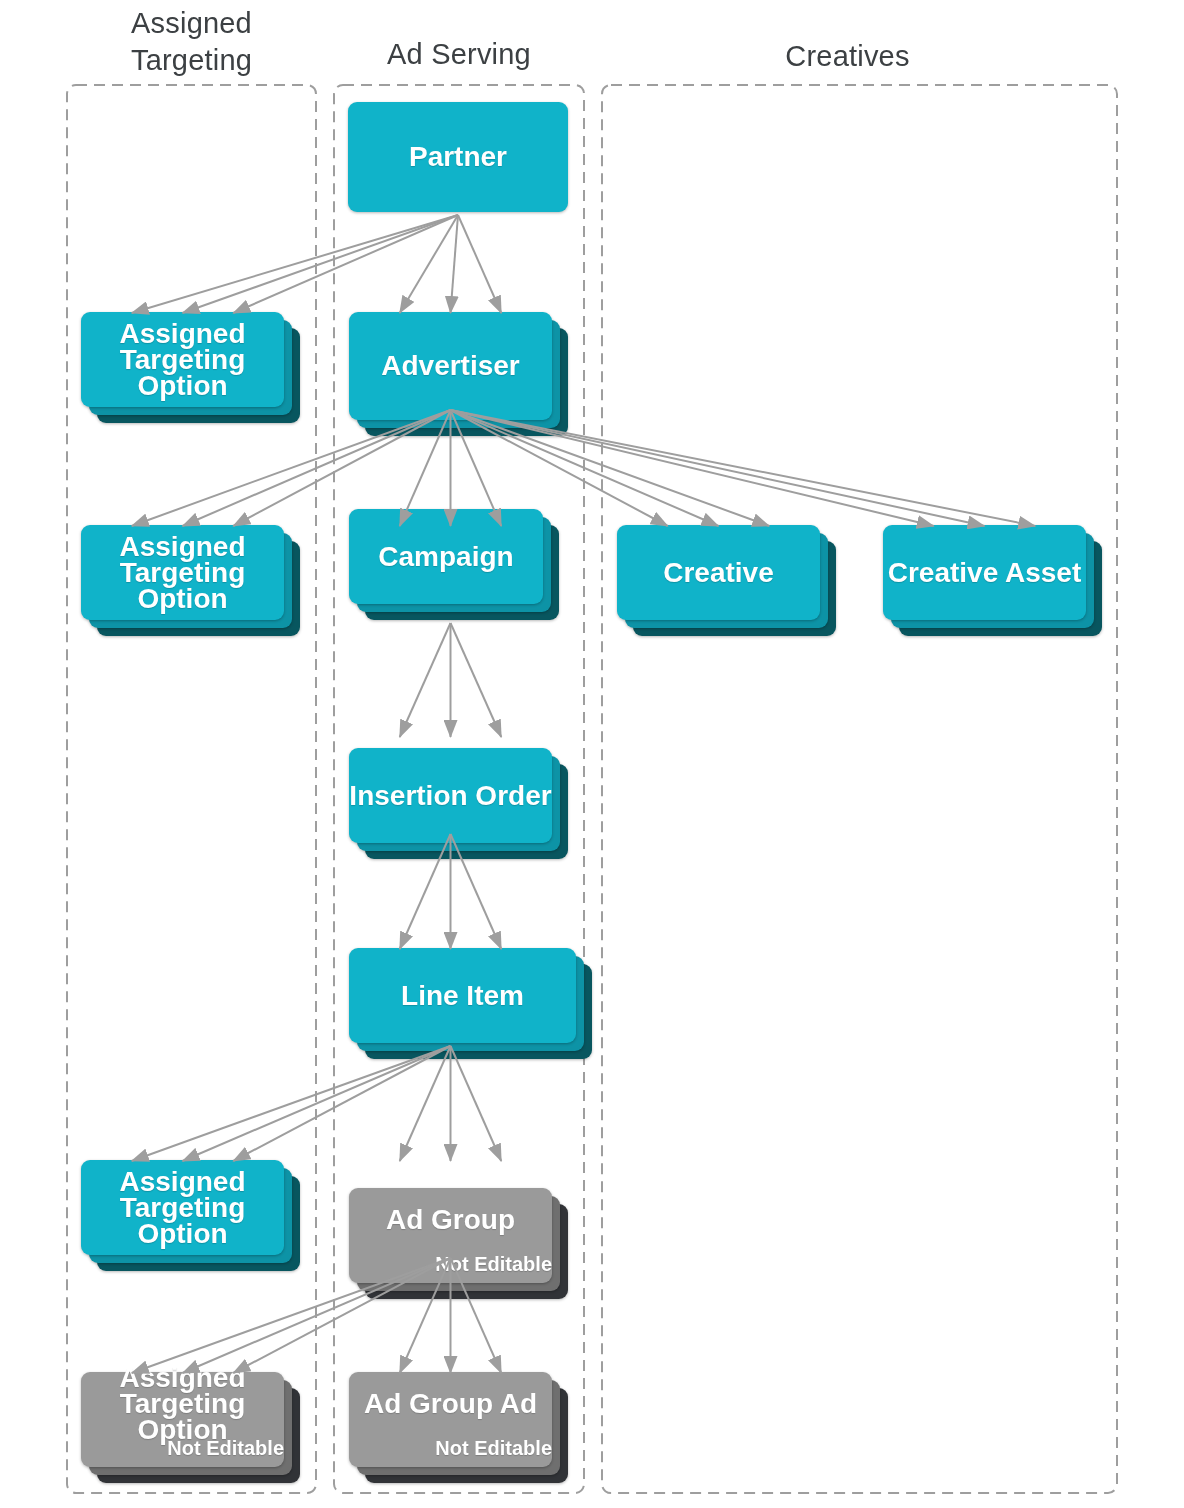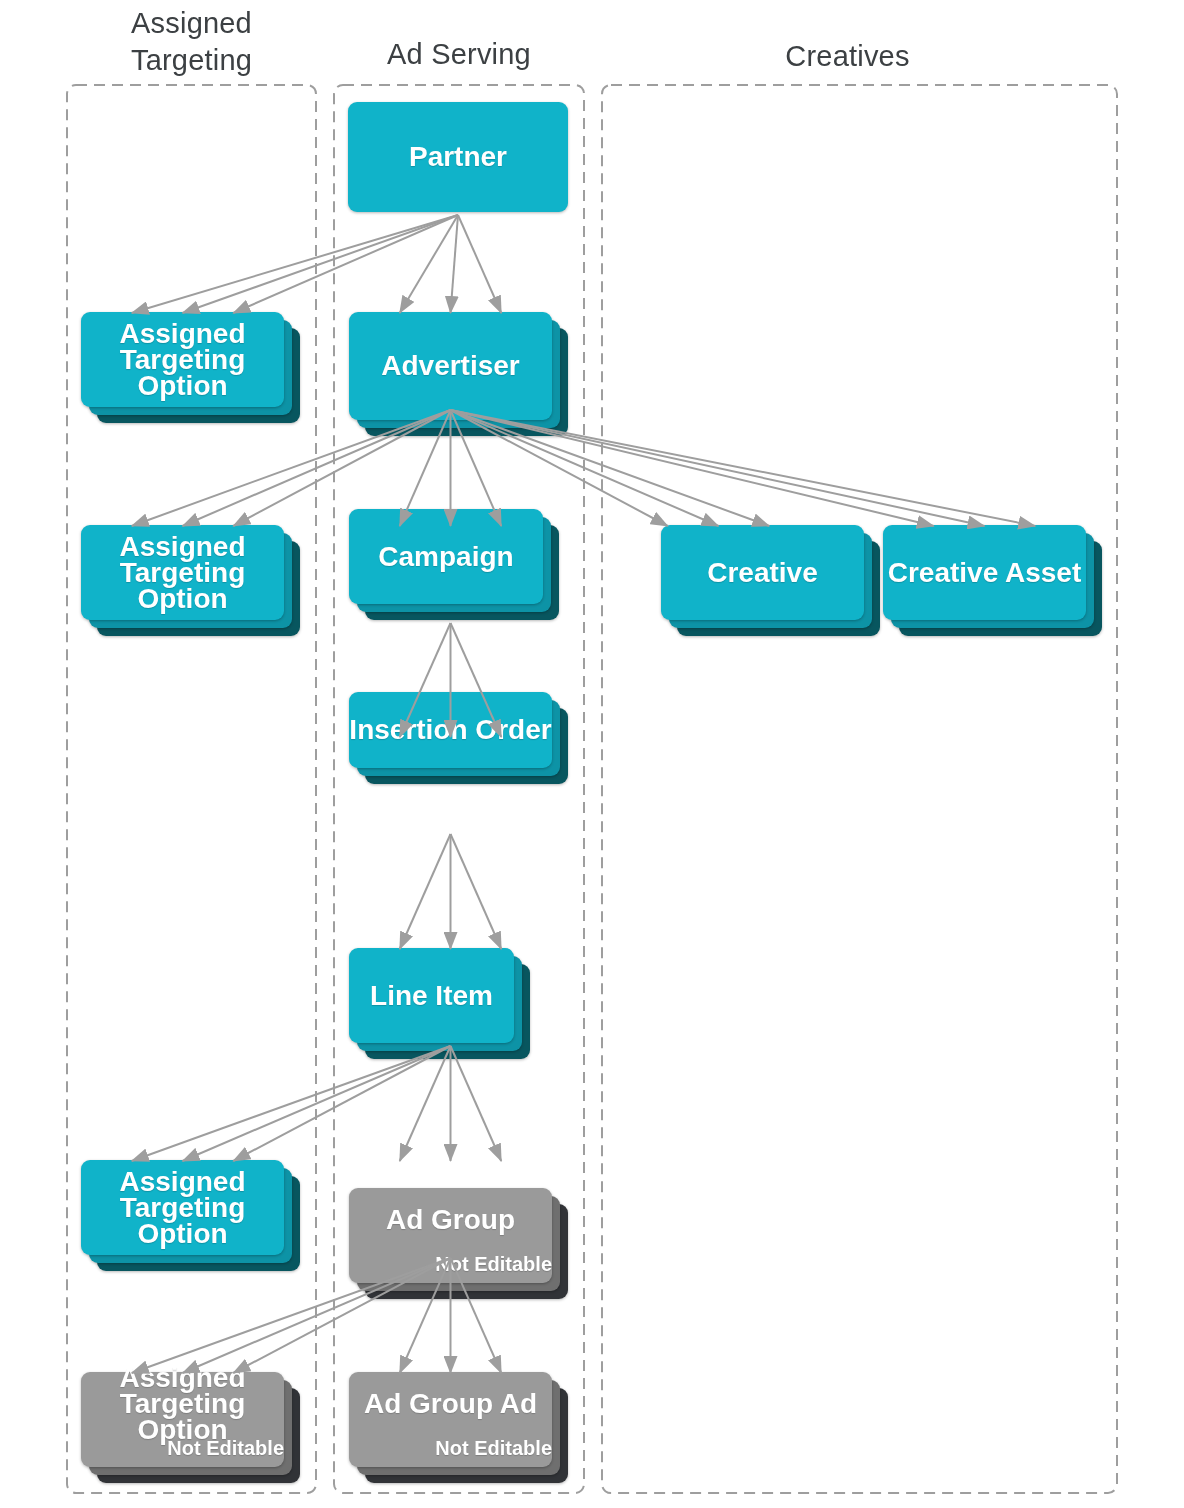--- a/index.html
+++ b/index.html
@@ -91,42 +91,42 @@
 Option</div>
         </div>
       </div>
       <div class="node cyan" style="left: 349px; top: 509px; width: 194px; height: 95px;">
         <div class="stack back"></div>
         <div class="stack mid"></div>
         <div class="face">
           <div class="label">Campaign</div>
         </div>
       </div>
-      <div class="node cyan" style="left: 617px; top: 525px; width: 203px; height: 95px; margin-left: 44px;">
+      <div class="node cyan" style="left: 617px; top: 525px; width: 203px; height: 95px;">
         <div class="stack back"></div>
         <div class="stack mid"></div>
         <div class="face">
           <div class="label">Creative</div>
         </div>
       </div>
       <div class="node cyan" style="left: 883px; top: 525px; width: 203px; height: 95px;">
         <div class="stack back"></div>
         <div class="stack mid"></div>
         <div class="face">
           <div class="label">Creative Asset</div>
         </div>
       </div>
-      <div class="node cyan" style="left: 349px; top: 692px; width: 203px; height: 76px;">
+      <div class="node cyan" style="left: 349px; top: 748px; width: 203px; height: 95px;">
         <div class="stack back"></div>
         <div class="stack mid"></div>
         <div class="face">
           <div class="label">Insertion Order</div>
         </div>
       </div>
-      <div class="node cyan" style="left: 349px; top: 948px; width: 165px; height: 95px;">
+      <div class="node cyan" style="left: 349px; top: 948px; width: 227px; height: 95px;">
         <div class="stack back"></div>
         <div class="stack mid"></div>
         <div class="face">
           <div class="label">Line Item</div>
         </div>
       </div>
       <div class="node cyan" style="left: 81px; top: 1160px; width: 203px; height: 95px;">
         <div class="stack back"></div>
         <div class="stack mid"></div>
         <div class="face">

